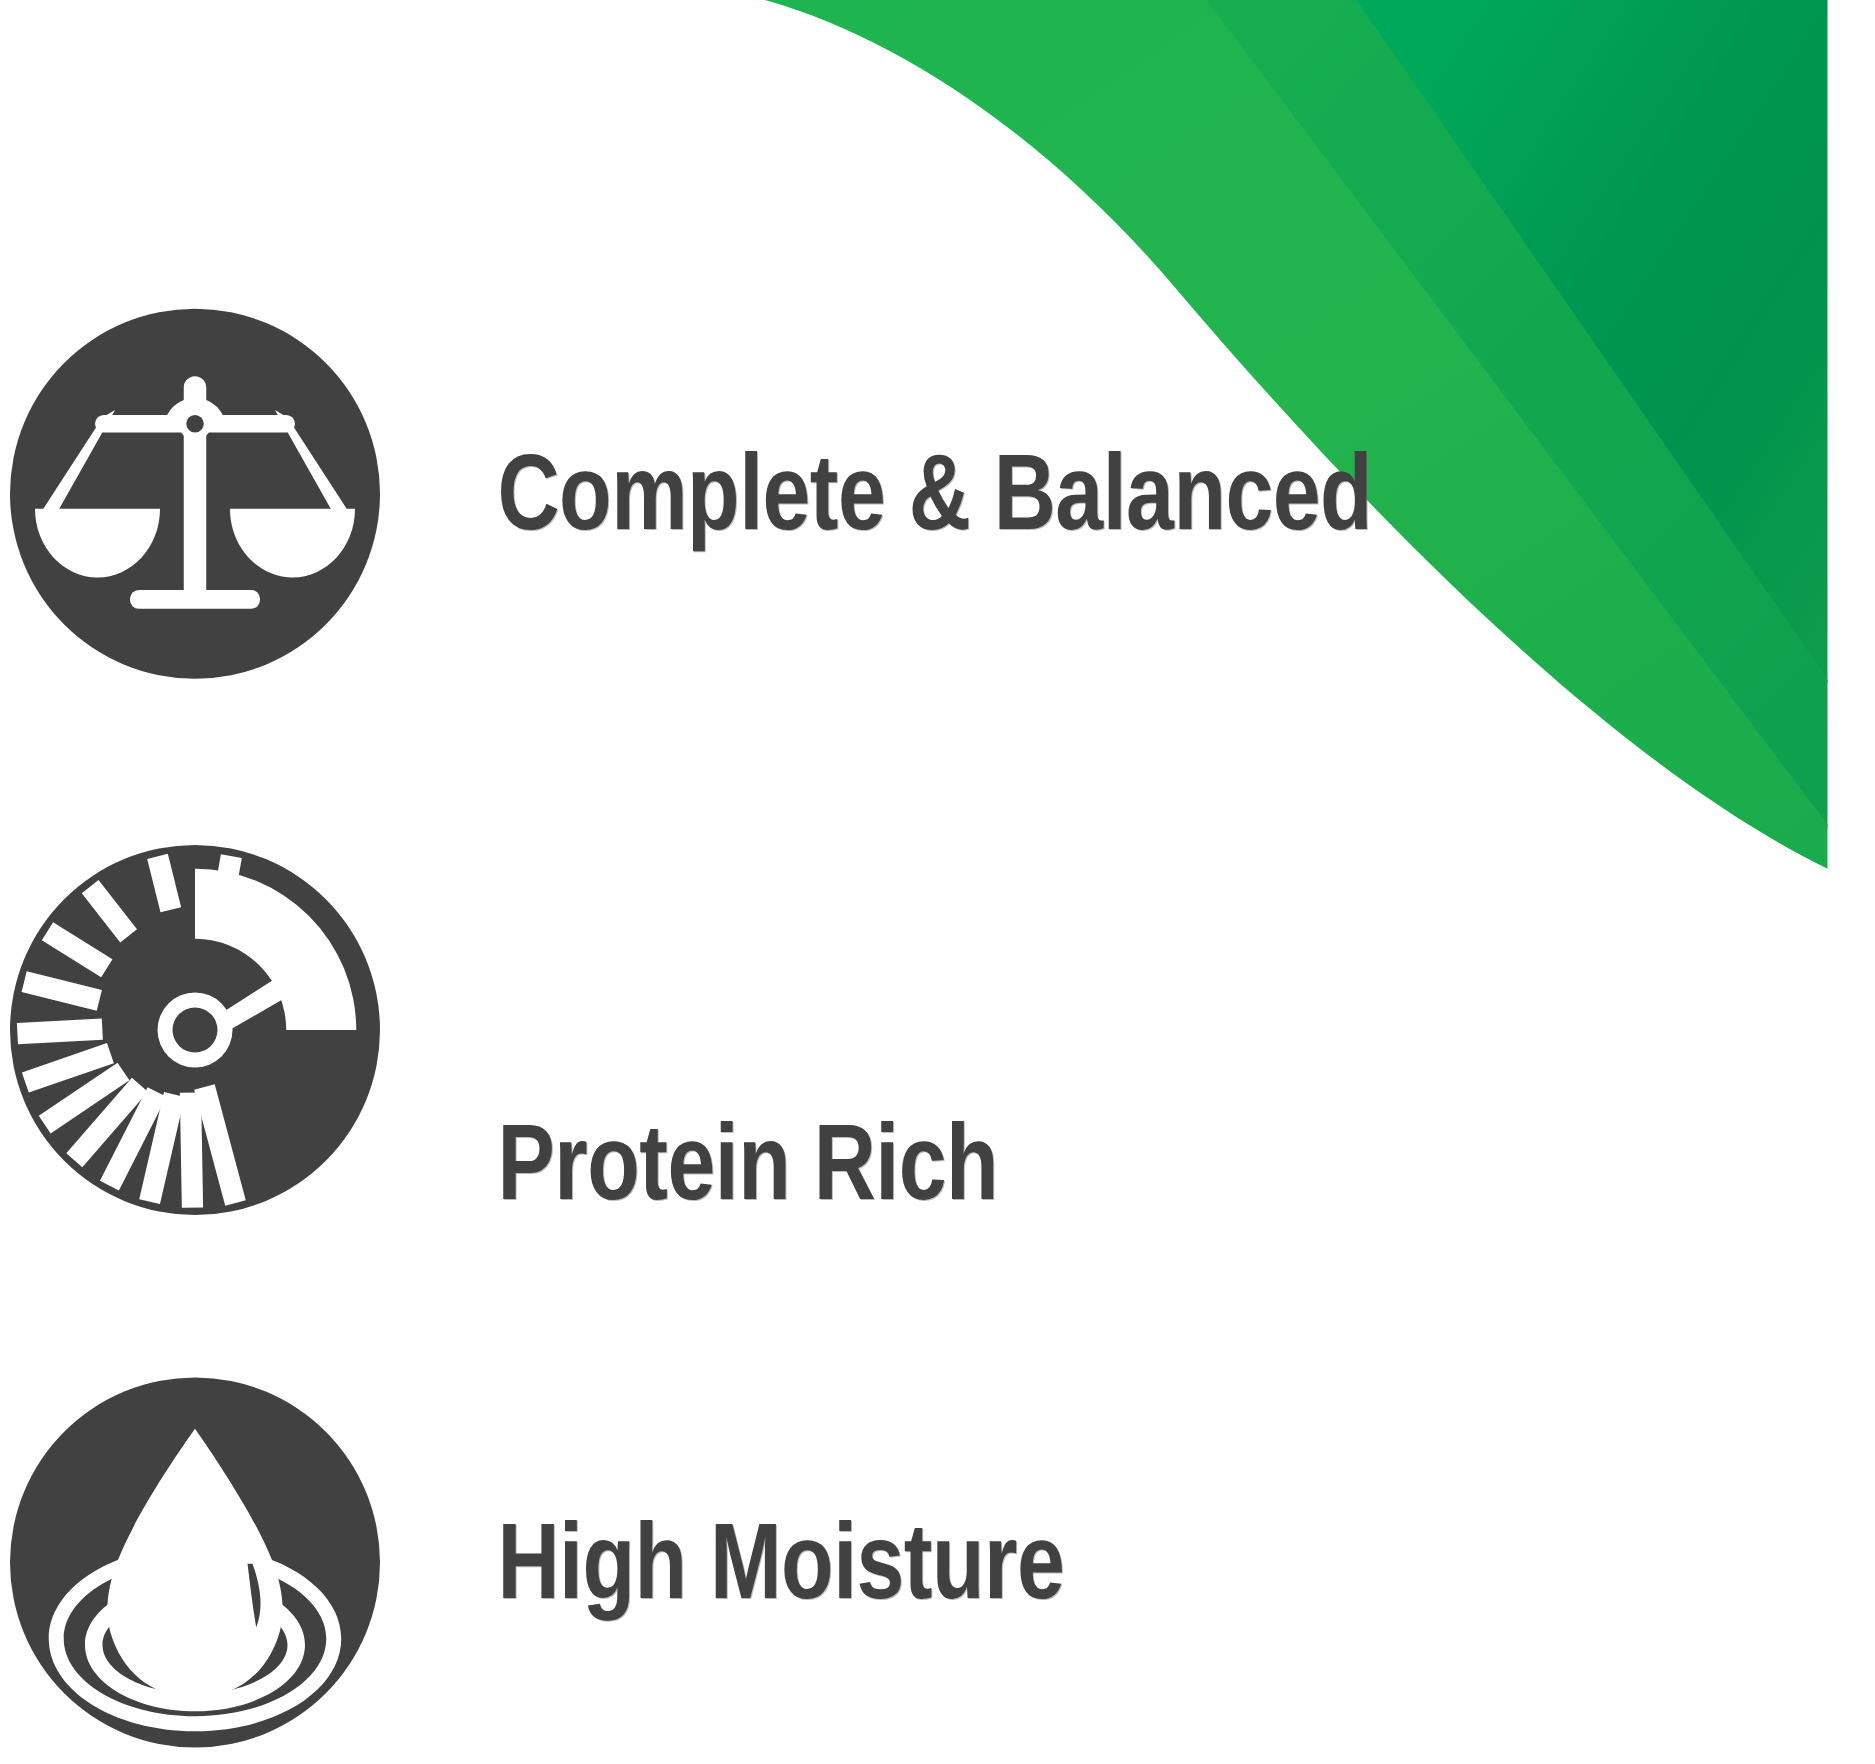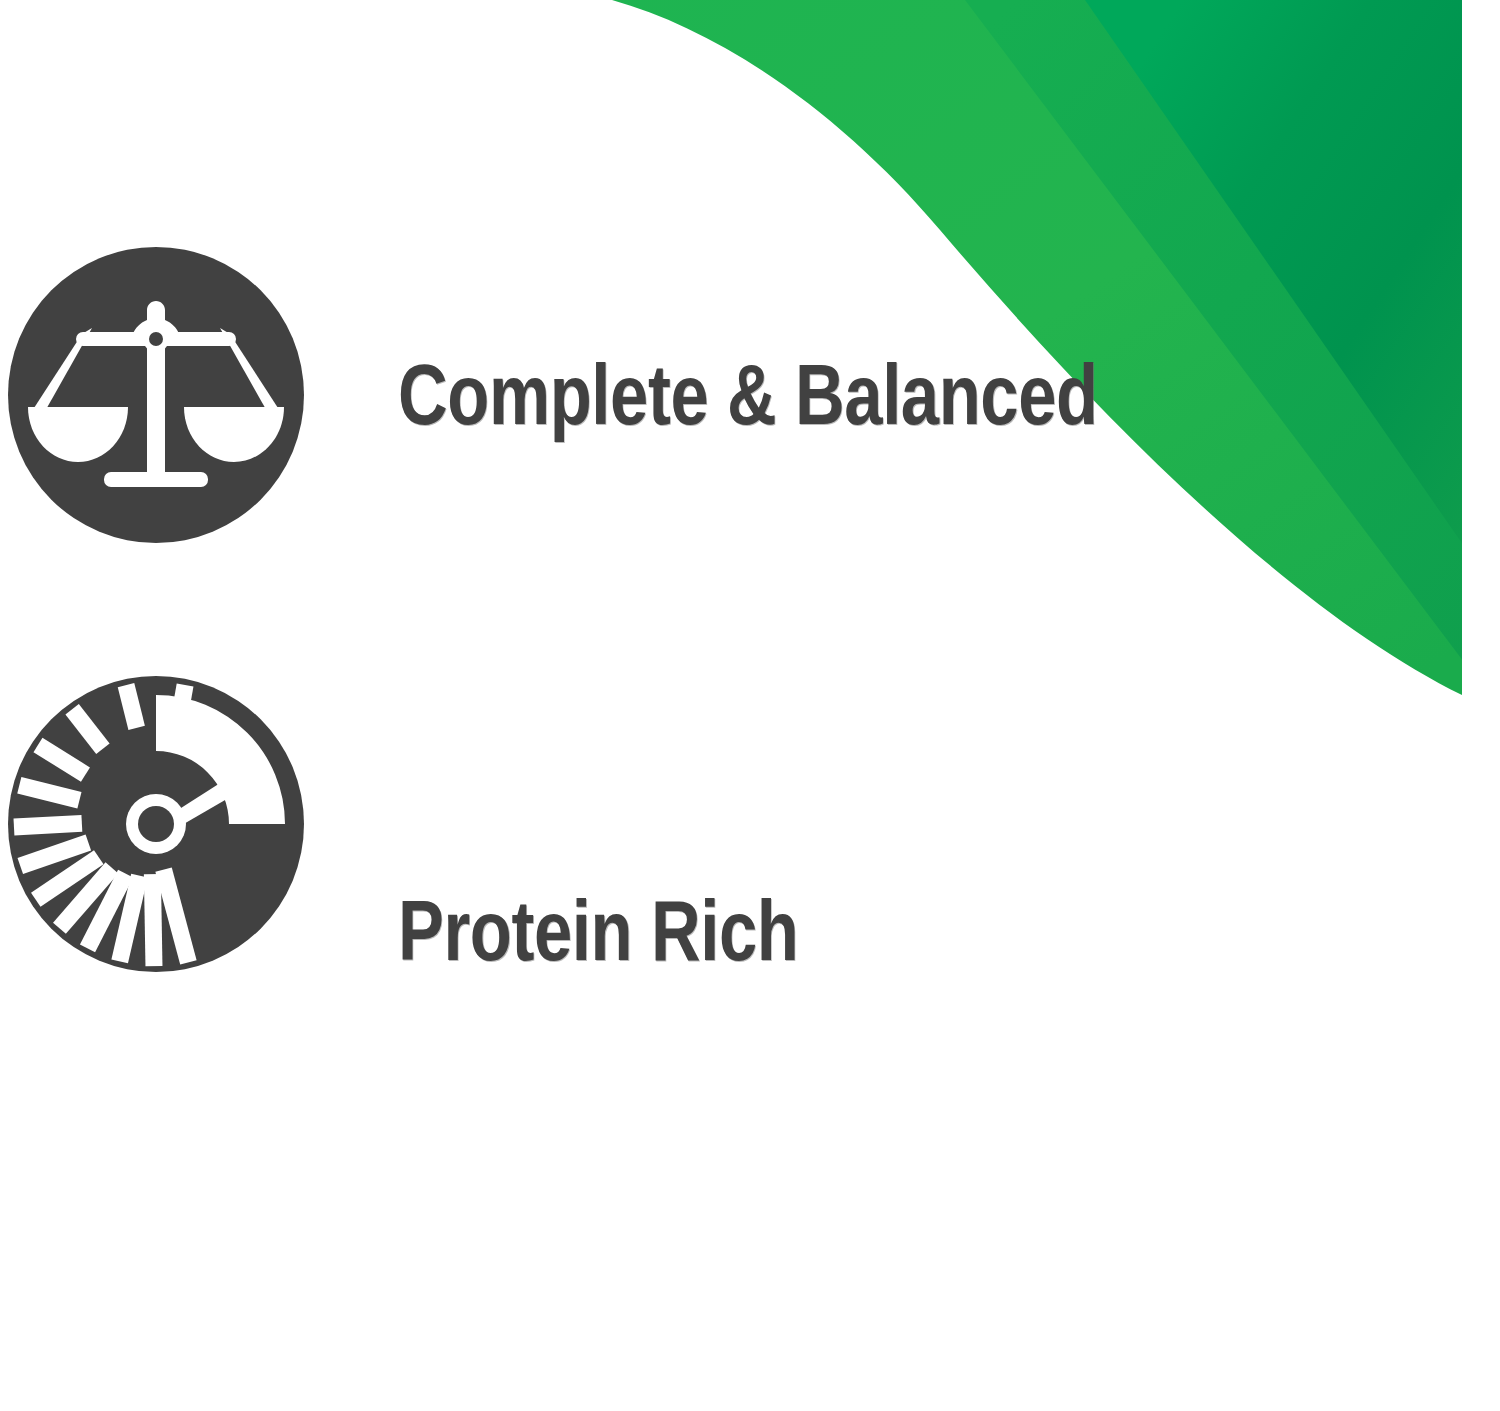--- a/index.html
+++ b/index.html
@@ -173,14 +173,60 @@
           <path d="M150 151 L 236 96 L 245 112 L 157 163 Z"></path>
 
           <circle cx="150" cy="151" r="30" fill="#ffffff"></circle>
           <circle cx="150" cy="151" r="18" fill="#414141"></circle>
         </g>
       </svg>
     </div>
     <div class="feature-label">Protein Rich</div>
   </div>
 
+  <div class="feature-row" id="row-2">
+    <div class="icon-badge">
+      <svg viewBox="0 0 300 302" aria-hidden="true">
+        <circle cx="150" cy="151" r="148" fill="#414141"></circle>
+        <g fill="#ffffff">
+
+          <path d="M 150 138
+                   C 85 138 33 171 33 212
+                   C 33 253 85 286 150 286
+                   C 215 286 267 253 267 212
+                   C 267 171 215 138 150 138
+                   Z
+                   M 150 150
+                   C 208 150 255 178 255 212
+                   C 255 246 208 274 150 274
+                   C 92 274 45 246 45 212
+                   C 45 178 92 150 150 150
+                   Z"></path>
+
+          <path d="M 150 164
+                   C 101 164 62 188 62 217
+                   C 62 246 101 270 150 270
+                   C 199 270 238 246 238 217
+                   C 238 188 199 164 150 164
+                   Z
+                   M 150 178
+                   C 191 178 224 196 224 217
+                   C 224 238 191 256 150 256
+                   C 109 256 76 238 76 217
+                   C 76 196 109 178 150 178
+                   Z"></path>
+
+          <path d="M 150 44
+                   C 150 44 196 108 212 150
+                   C 222 176 222 196 216 212
+                   C 205 243 180 259 150 259
+                   C 120 259 95 243 84 212
+                   C 78 196 78 176 88 150
+                   C 104 108 150 44 150 44 Z"></path>
+        </g>
+
+        <path d="M 196 152 C 204 174 204 190 199 203 C 196 186 194 168 192 152 Z" fill="#414141"></path>
+      </svg>
+    </div>
+    <div class="feature-label">High Moisture</div>
+  </div>
 
 </div>
 
 </body></html>

